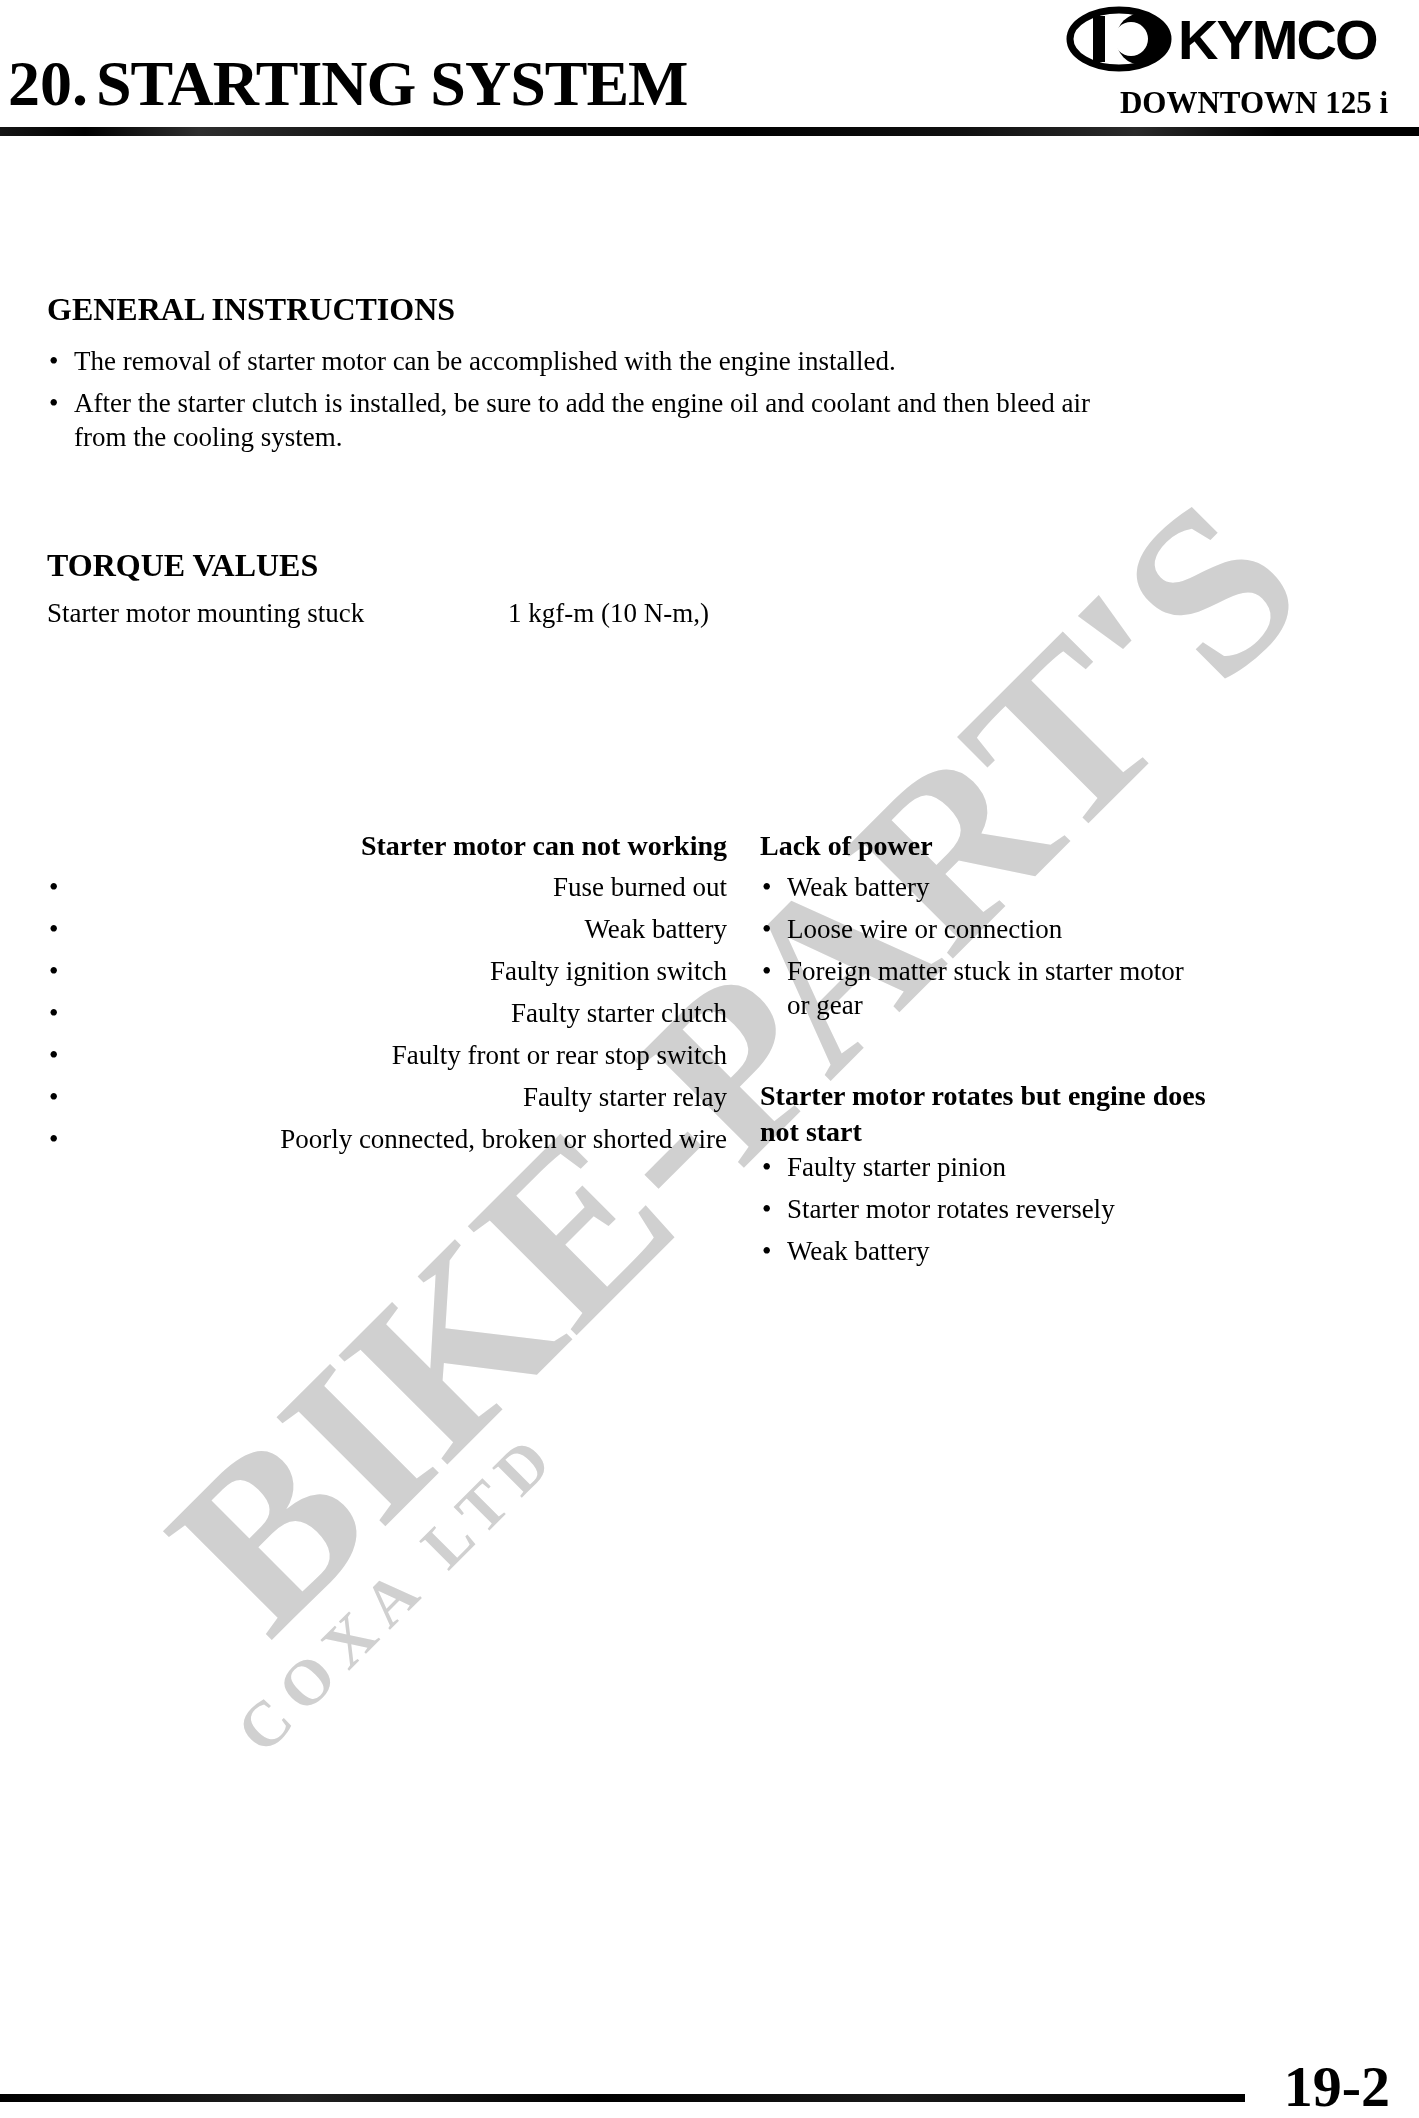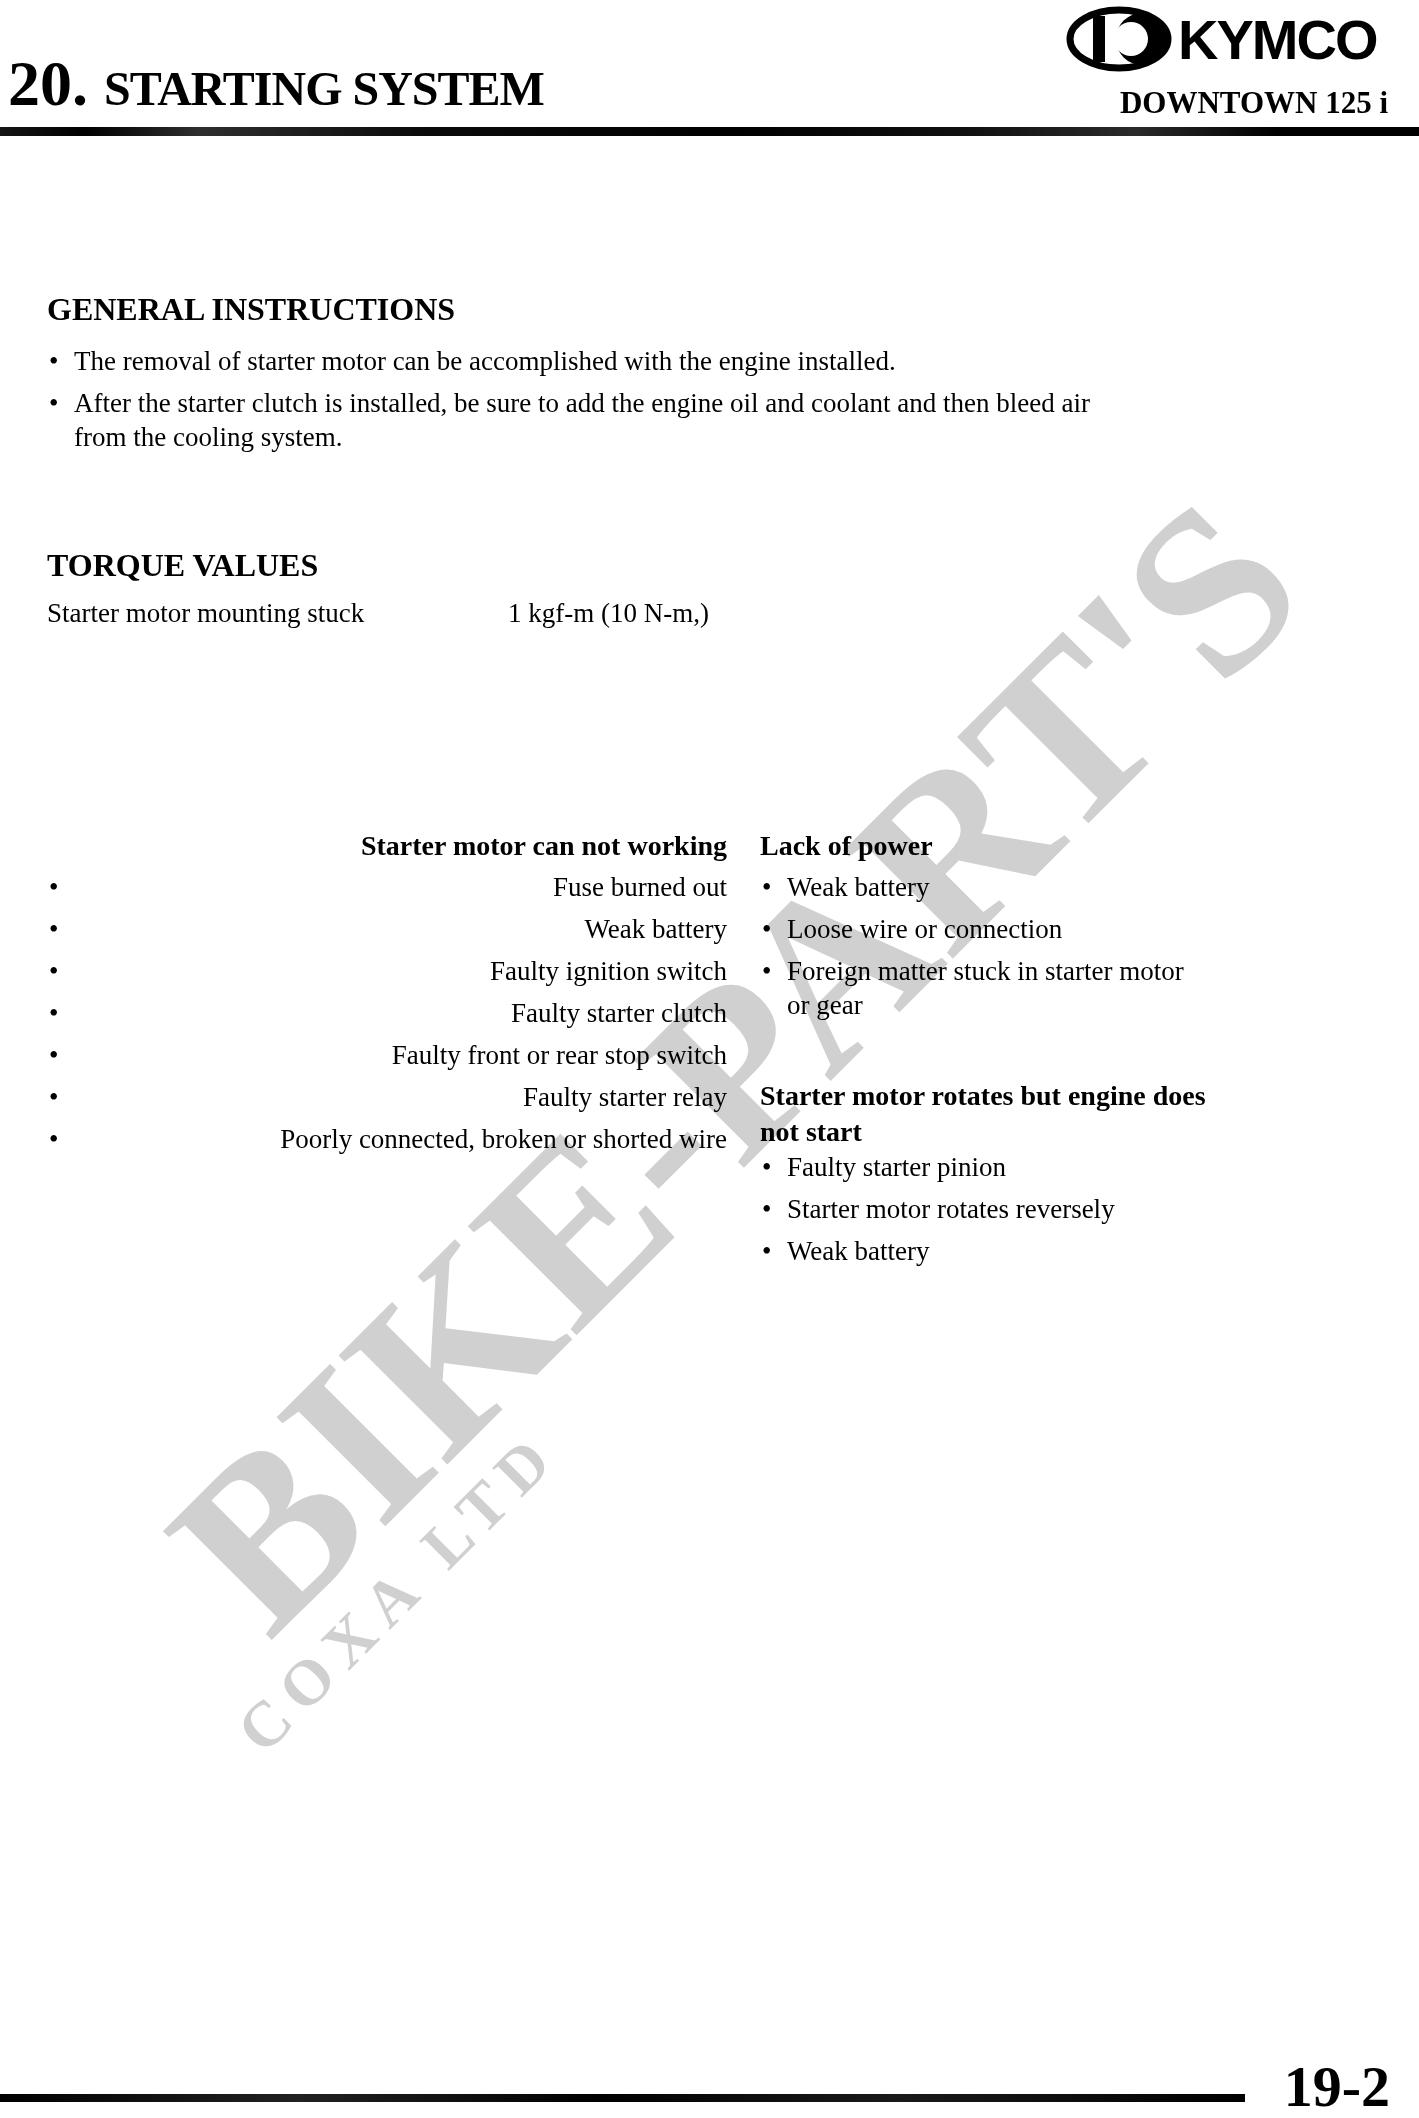--- a/index.html
+++ b/index.html
@@ -17,21 +17,21 @@
     left:735px; top:1065px; font-size:235px;
     transform:translate(-50%,-50%) rotate(-45deg);
   }
   .wm-sub {
     left:398px; top:1592px; font-size:64px; letter-spacing:12px;
     transform:translate(-50%,-50%) rotate(-45deg);
   }
   
   .chapter { position:absolute; z-index:1; left:8px; top:52px; display:flex; align-items:baseline; font-weight:bold; }
   .chnum   { font-size:64px; line-height:1; }
-  .chtitle { font-size:48px; line-height:1; margin-left:16px; letter-spacing:-1px; }
+  .chtitle { font-size:64px; line-height:1; margin-left:8px; letter-spacing:-1px; }
   .brand   { position:absolute; z-index:1; top:6px; right:8px; width:345px; height:66px; }
   .model   { position:absolute; z-index:1; top:86px; right:31px; font-size:31px; font-weight:bold; line-height:34px; }
   .rule-top {
     position:absolute; z-index:1; left:0; top:127px; width:1419px; height:9px;
     background:linear-gradient(90deg,#151515 0%,#000 6%,#2e2e2e 14%,#0a0a0a 30%,#000 52%,#101010 68%,#2a2a2a 80%,#000 90%,#000 100%);
   }
   
   .h-lg { position:absolute; z-index:1; left:47px; font-weight:bold; font-size:38px; line-height:1.1; }
   .h-md { position:absolute; z-index:1; left:47px; font-weight:bold; font-size:32px; line-height:1.1; }
   .svc-title    { top:218px; }

